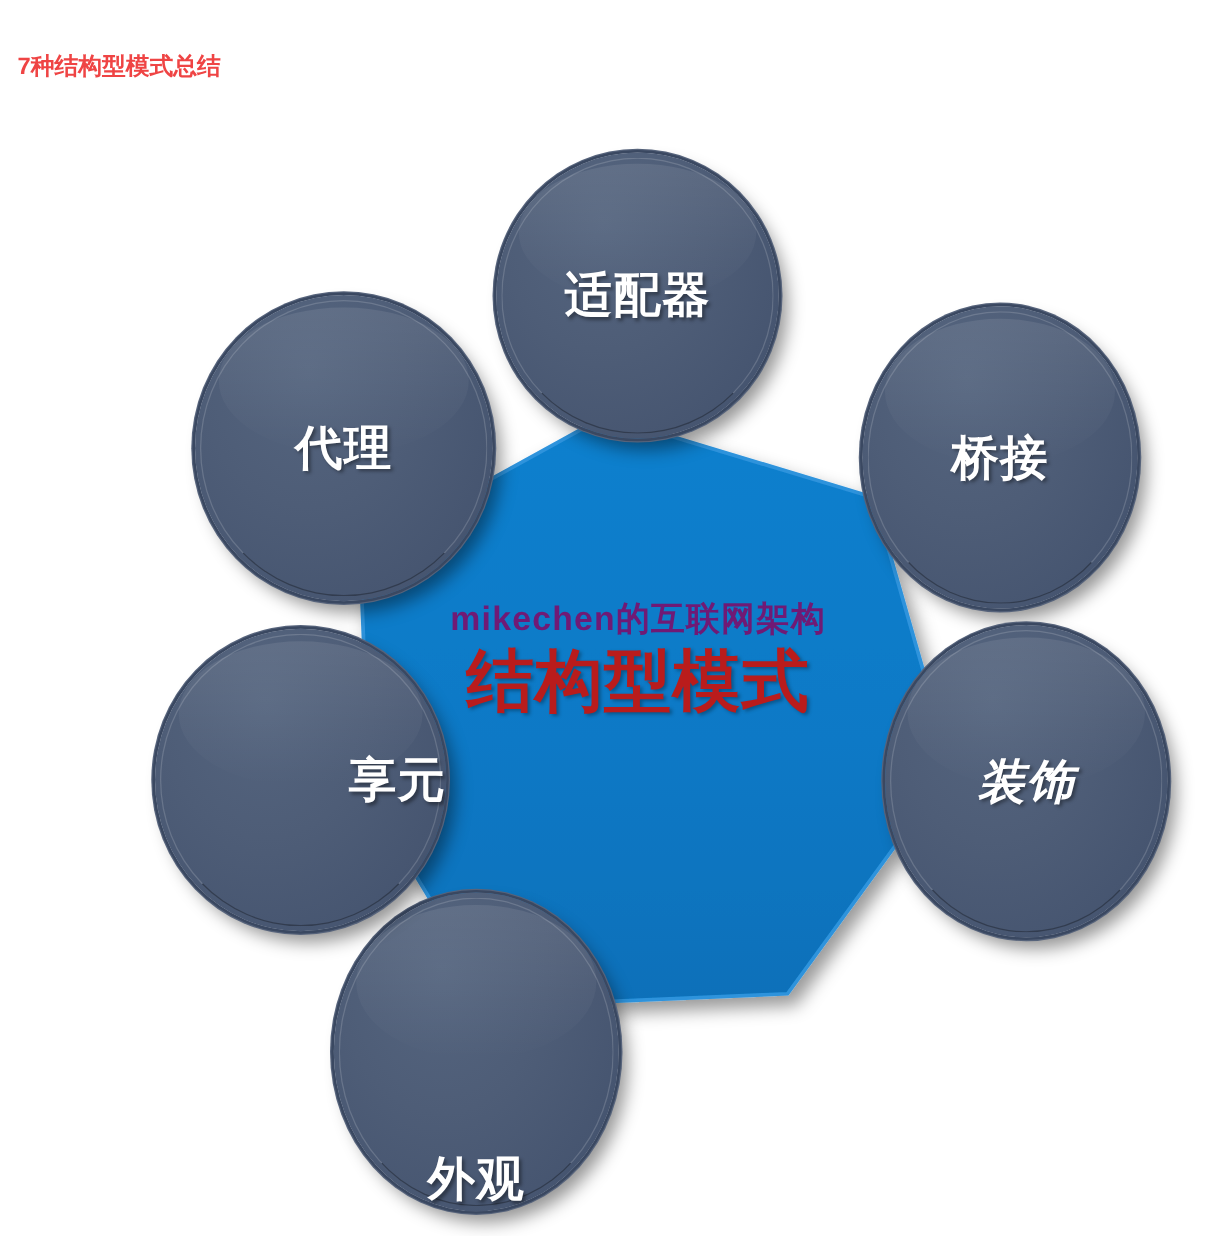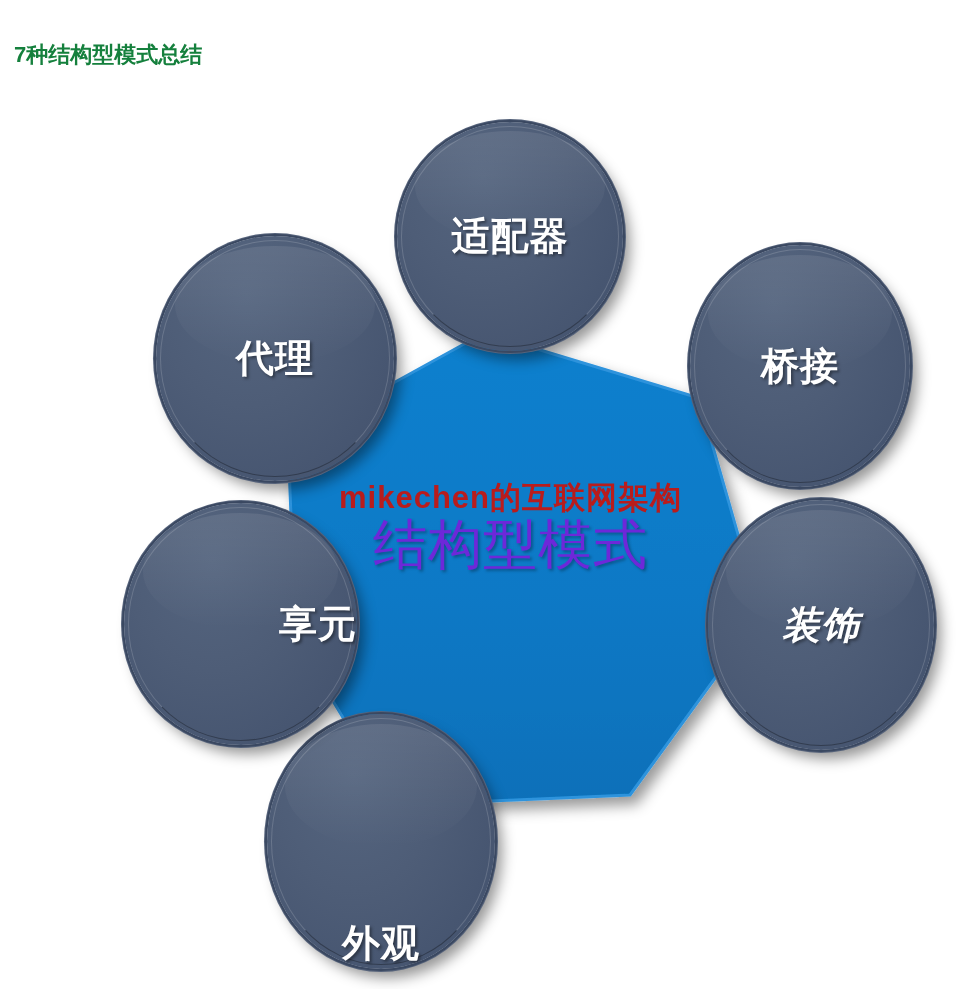--- a/index.html
+++ b/index.html
@@ -12,23 +12,23 @@
     height: 989px;
     font-family: "Liberation Sans", "DejaVu Sans", sans-serif;
     overflow: hidden;
     position: relative;
   }
 
   #page-title {
     position: absolute;
     left: 14px;
     top: 40px;
-    font-size: 22px;
+    font-size: 19px;
     font-weight: bold;
-    color: #15803d;
+    color: #ef4444;
     letter-spacing: 0px;
     white-space: nowrap;
   }
 
   #diagram {
     position: absolute;
     left: 0;
     top: 95px;
     width: 969px;
     height: 894px;
@@ -50,35 +50,35 @@
     width: 447px;
     height: 300px;
     pointer-events: none;
   }
   #hub-watermark {
     position: absolute;
     left: 0;
     top: 72px;
     width: 447px;
     text-align: center;
-    font-size: 31px;
+    font-size: 27px;
     font-weight: bold;
-    color: #b91c1c;
+    color: #701a75;
     white-space: nowrap;
     letter-spacing: 1px;
   }
   #hub-title {
     position: absolute;
     left: 0;
     top: 104px;
     width: 447px;
     text-align: center;
     font-size: 54px;
-    font-weight: normal;
-    color: #6d28d9;
+    font-weight: bold;
+    color: #b91c1c;
     white-space: nowrap;
     letter-spacing: 1px;
     text-shadow: 2px 2px 3px rgba(0,0,0,0.30);
   }
 
   
   .node {
     position: absolute;
     border-radius: 50%;
     background:

